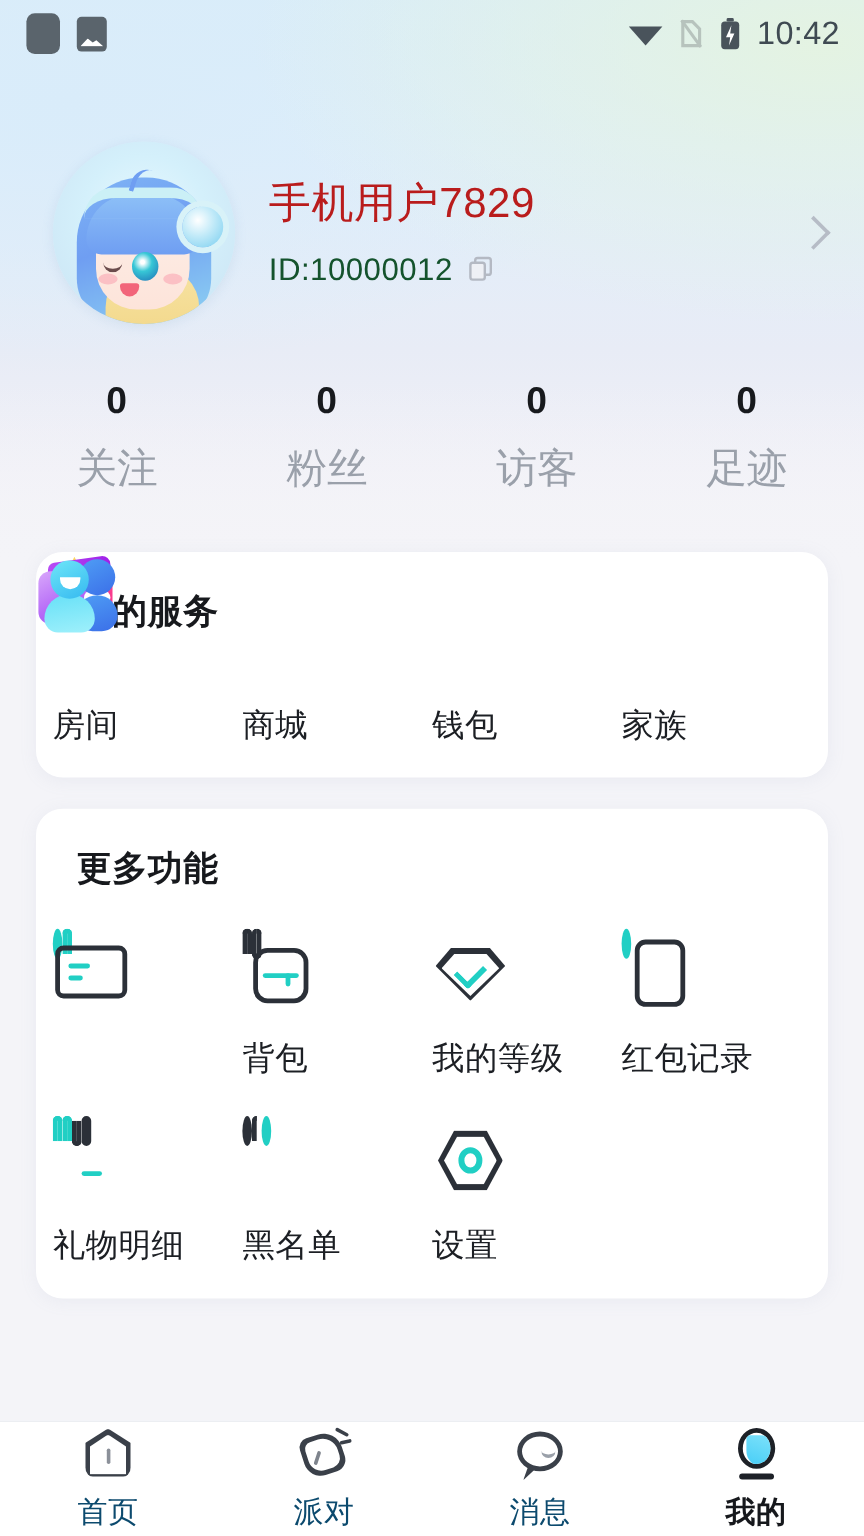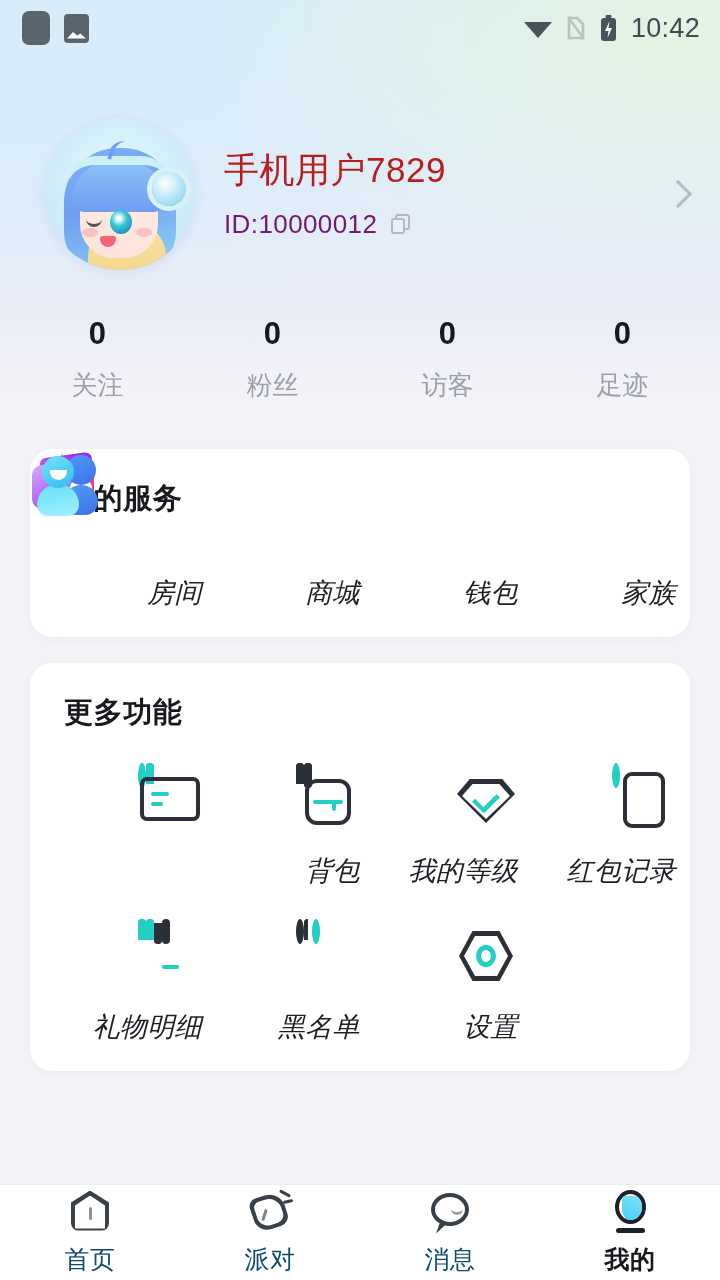--- a/index.html
+++ b/index.html
@@ -89,50 +89,49 @@
     background:rgba(250,160,175,.55); }
   .av-ahoge { position:absolute; left:66px; top:22px; width:18px; height:22px;
     border-left:4px solid #6f9ef2; border-radius:14px 0 0 0; transform:rotate(18deg); }
 
   .profile-text { margin-left:28px; flex:1; min-width:0; }
   .pname {
     font-size:35px; color:#b91c1c; letter-spacing:.5px; line-height:1.2;
     white-space:nowrap;
   }
   .pid-row { display:flex; align-items:center; gap:14px; margin-top:18px; }
-  .pid { font-size:26px; color:#701a75; letter-spacing:.4px; }
+  .pid { font-size:26px; color:#14532d; letter-spacing:.4px; }
   .copy-ic { width:19px; height:21px; position:relative; flex:none; }
   .copy-ic i { position:absolute; border:2px solid #b4b9c3; border-radius:3px; display:block; }
   .copy-ic i:nth-child(1) { left:4px; top:0; width:15px; height:16px; }
   .copy-ic i:nth-child(2) { left:0; top:4px; width:14px; height:16px; background:#eef0f5; }
   .chev-right { width:20px; height:20px; border-top:3px solid #b6bcc6; border-right:3px solid #b6bcc6;
     transform:rotate(45deg); flex:none; margin-right:6px; }
 
   
   .stats { position:relative; z-index:2; display:flex; margin-top:46px; padding:0 10px; }
   .stat { flex:1; text-align:center; }
   .stat-num { font-size:31px; color:#17191d; font-weight:700; letter-spacing:.5px; }
-  .stat-label { font-size:26px; color:#9aa0aa; margin-top:16px; }
+  .stat-label { font-size:34px; color:#9aa0aa; margin-top:16px; }
 
   
   .card {
     position:relative; z-index:2;
     background:#fff; border-radius:22px;
     margin:0 30px; padding:30px 0 26px;
     box-shadow:0 2px 14px rgba(150,160,185,.10);
   }
   .card + .card { margin-top:26px; }
   #services-card { margin-top:46px; }
   .card-title { font-size:29px; font-weight:700; color:#17191d; padding:0 34px; letter-spacing:.6px; }
 
   .grid4 { display:flex; flex-wrap:wrap; padding:0 14px; }
   .cell {
-    width:25%; display:flex; flex-direction:column; align-items:flex-end;
+    width:25%; display:flex; flex-direction:column; align-items:flex-start;
     padding-top:34px;
-    font-style:italic;
   }
   .cell-label { font-size:27px; color:#1c1f24; margin-top:22px; letter-spacing:.4px; }
   .cell-ic { width:64px; height:64px; position:relative; }
 
   
   .ic-room { position:absolute; inset:4px 2px 2px 4px; }
   .ic-room .sh {
     position:absolute; left:6px; top:2px; width:54px; height:54px;
     background:linear-gradient(150deg,#ff4f96 0%, #f7338b 100%);
     clip-path:polygon(50% 0%, 100% 34%, 100% 100%, 0% 100%, 0% 34%);

